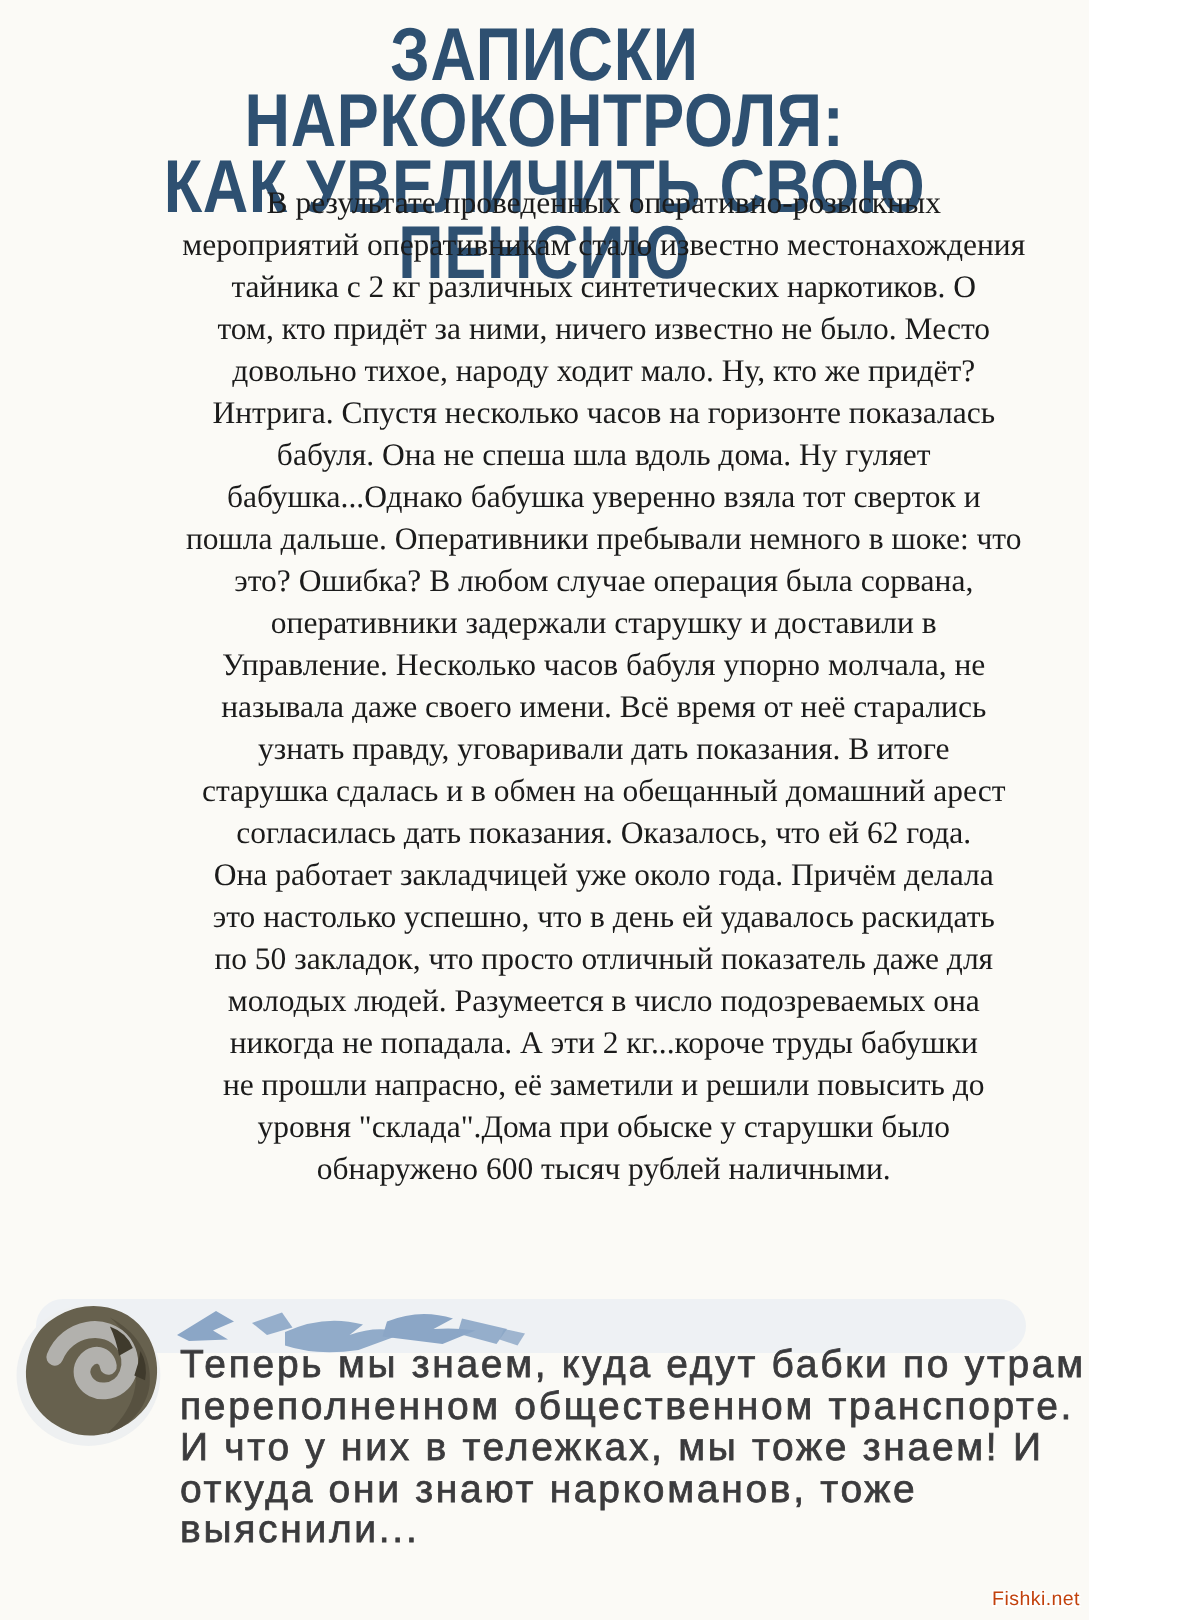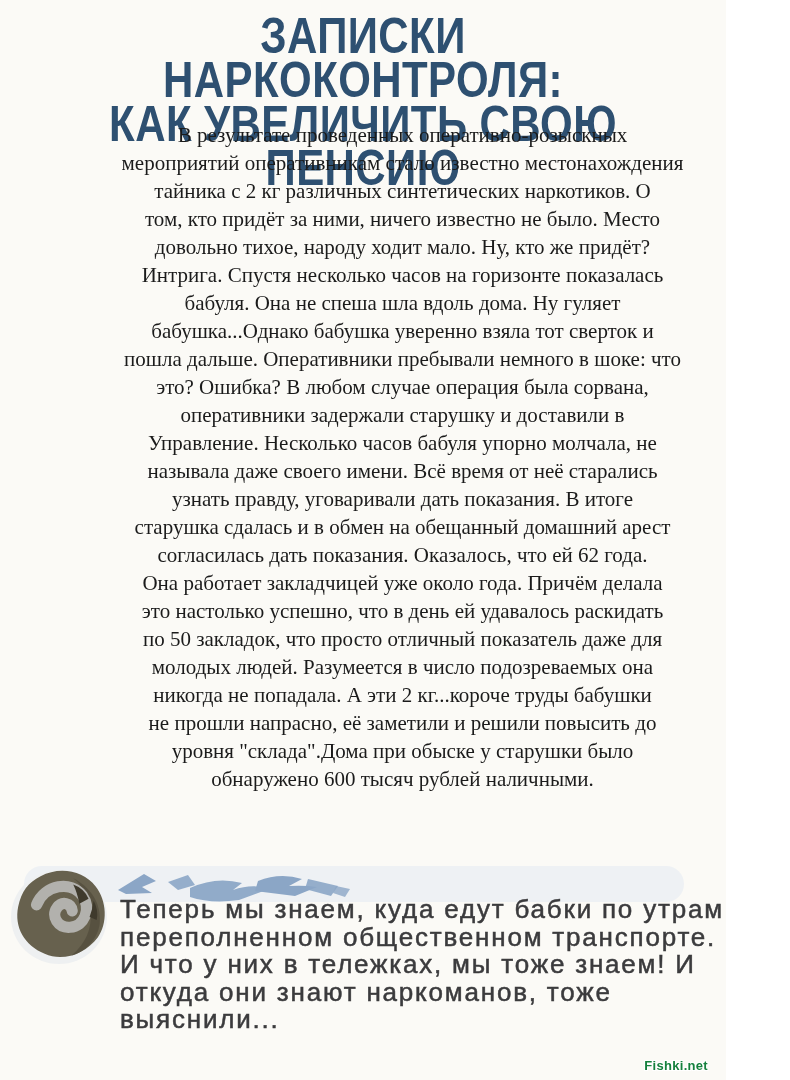--- a/index.html
+++ b/index.html
@@ -60,24 +60,24 @@
     margin: 0;
     white-space: pre-line;
     font-size: 26px;
     line-height: 27.5px;
     letter-spacing: 1.8px;
     color: #3b3b3d;
     -webkit-text-stroke: 0.5px #3b3b3d;
   }
   .watermark {
     position: absolute;
-    right: 18px; bottom: 7px;
+    right: 6px; bottom: 7px;
     font-size: 13px;
-    font-weight: 700;
-    color: #15803d;
+    font-weight: 400;
+    color: #c2410c;
     letter-spacing: 0.3px;
     text-shadow: -1px -1px 0 #fff, 1px -1px 0 #fff, -1px 1px 0 #fff, 1px 1px 0 #fff;
   }
 </style>
 </head>
 <body>
 
 <div class="page">
 
   <h1 class="title">

